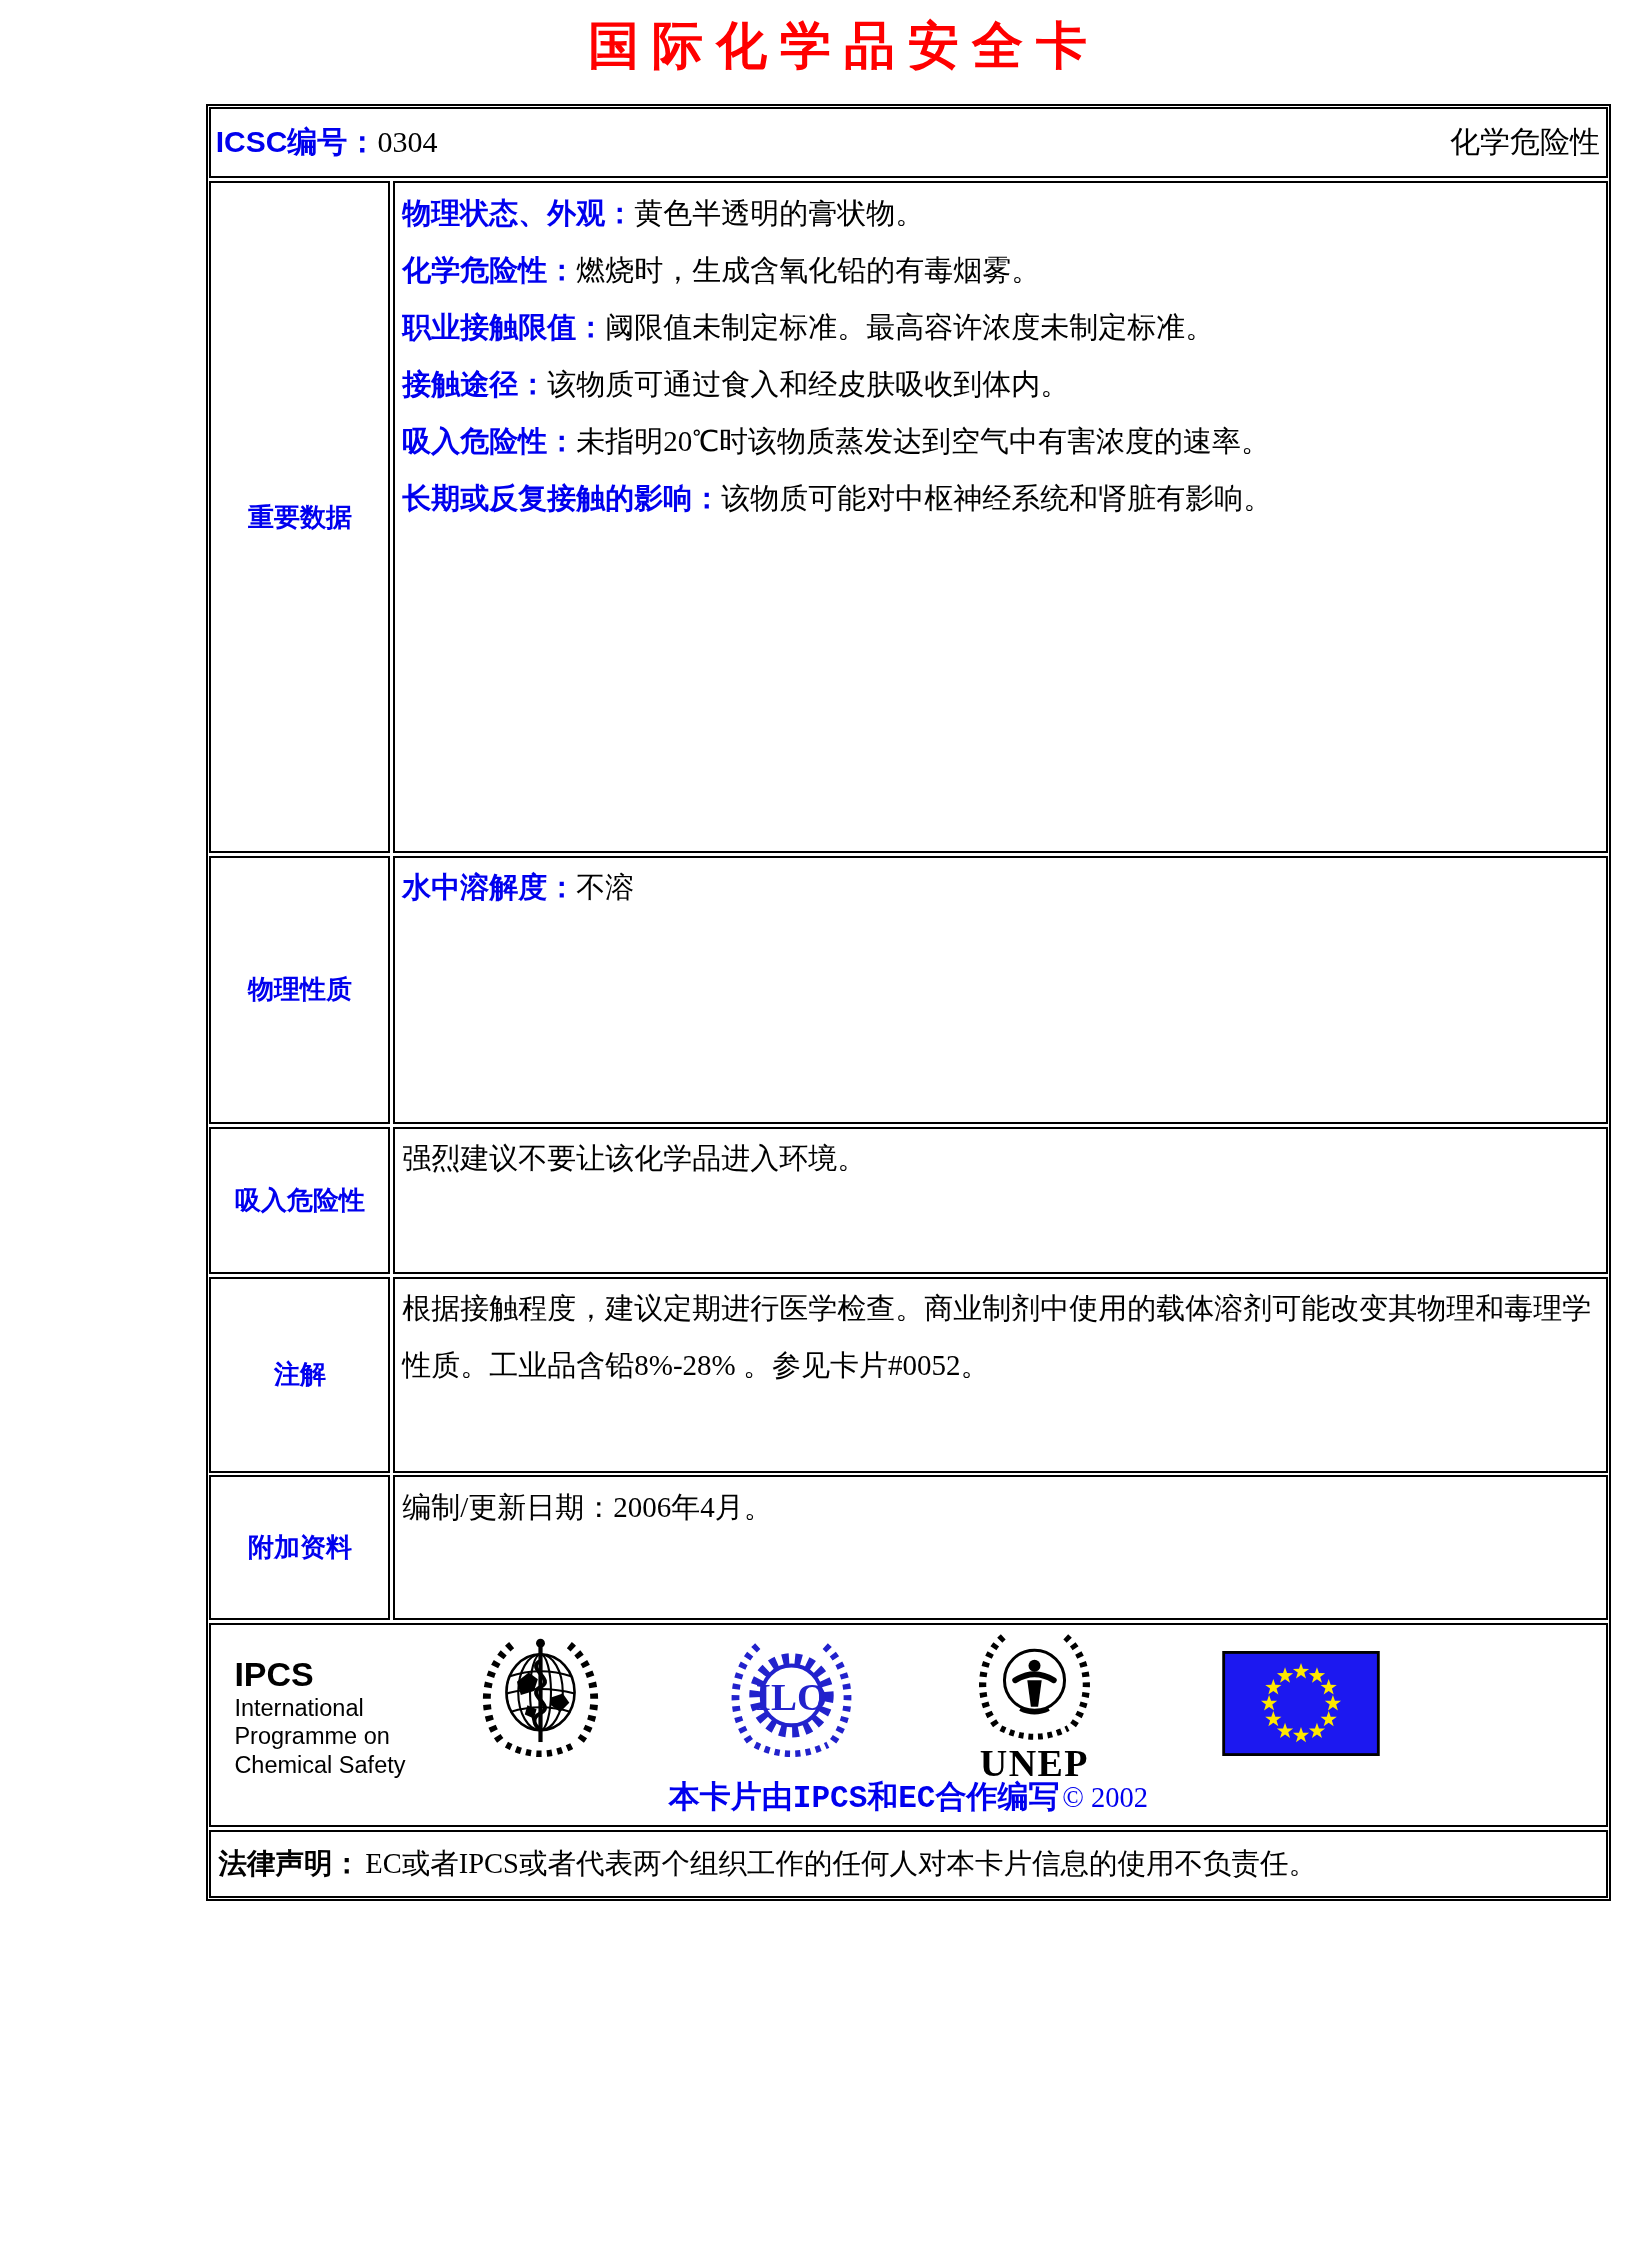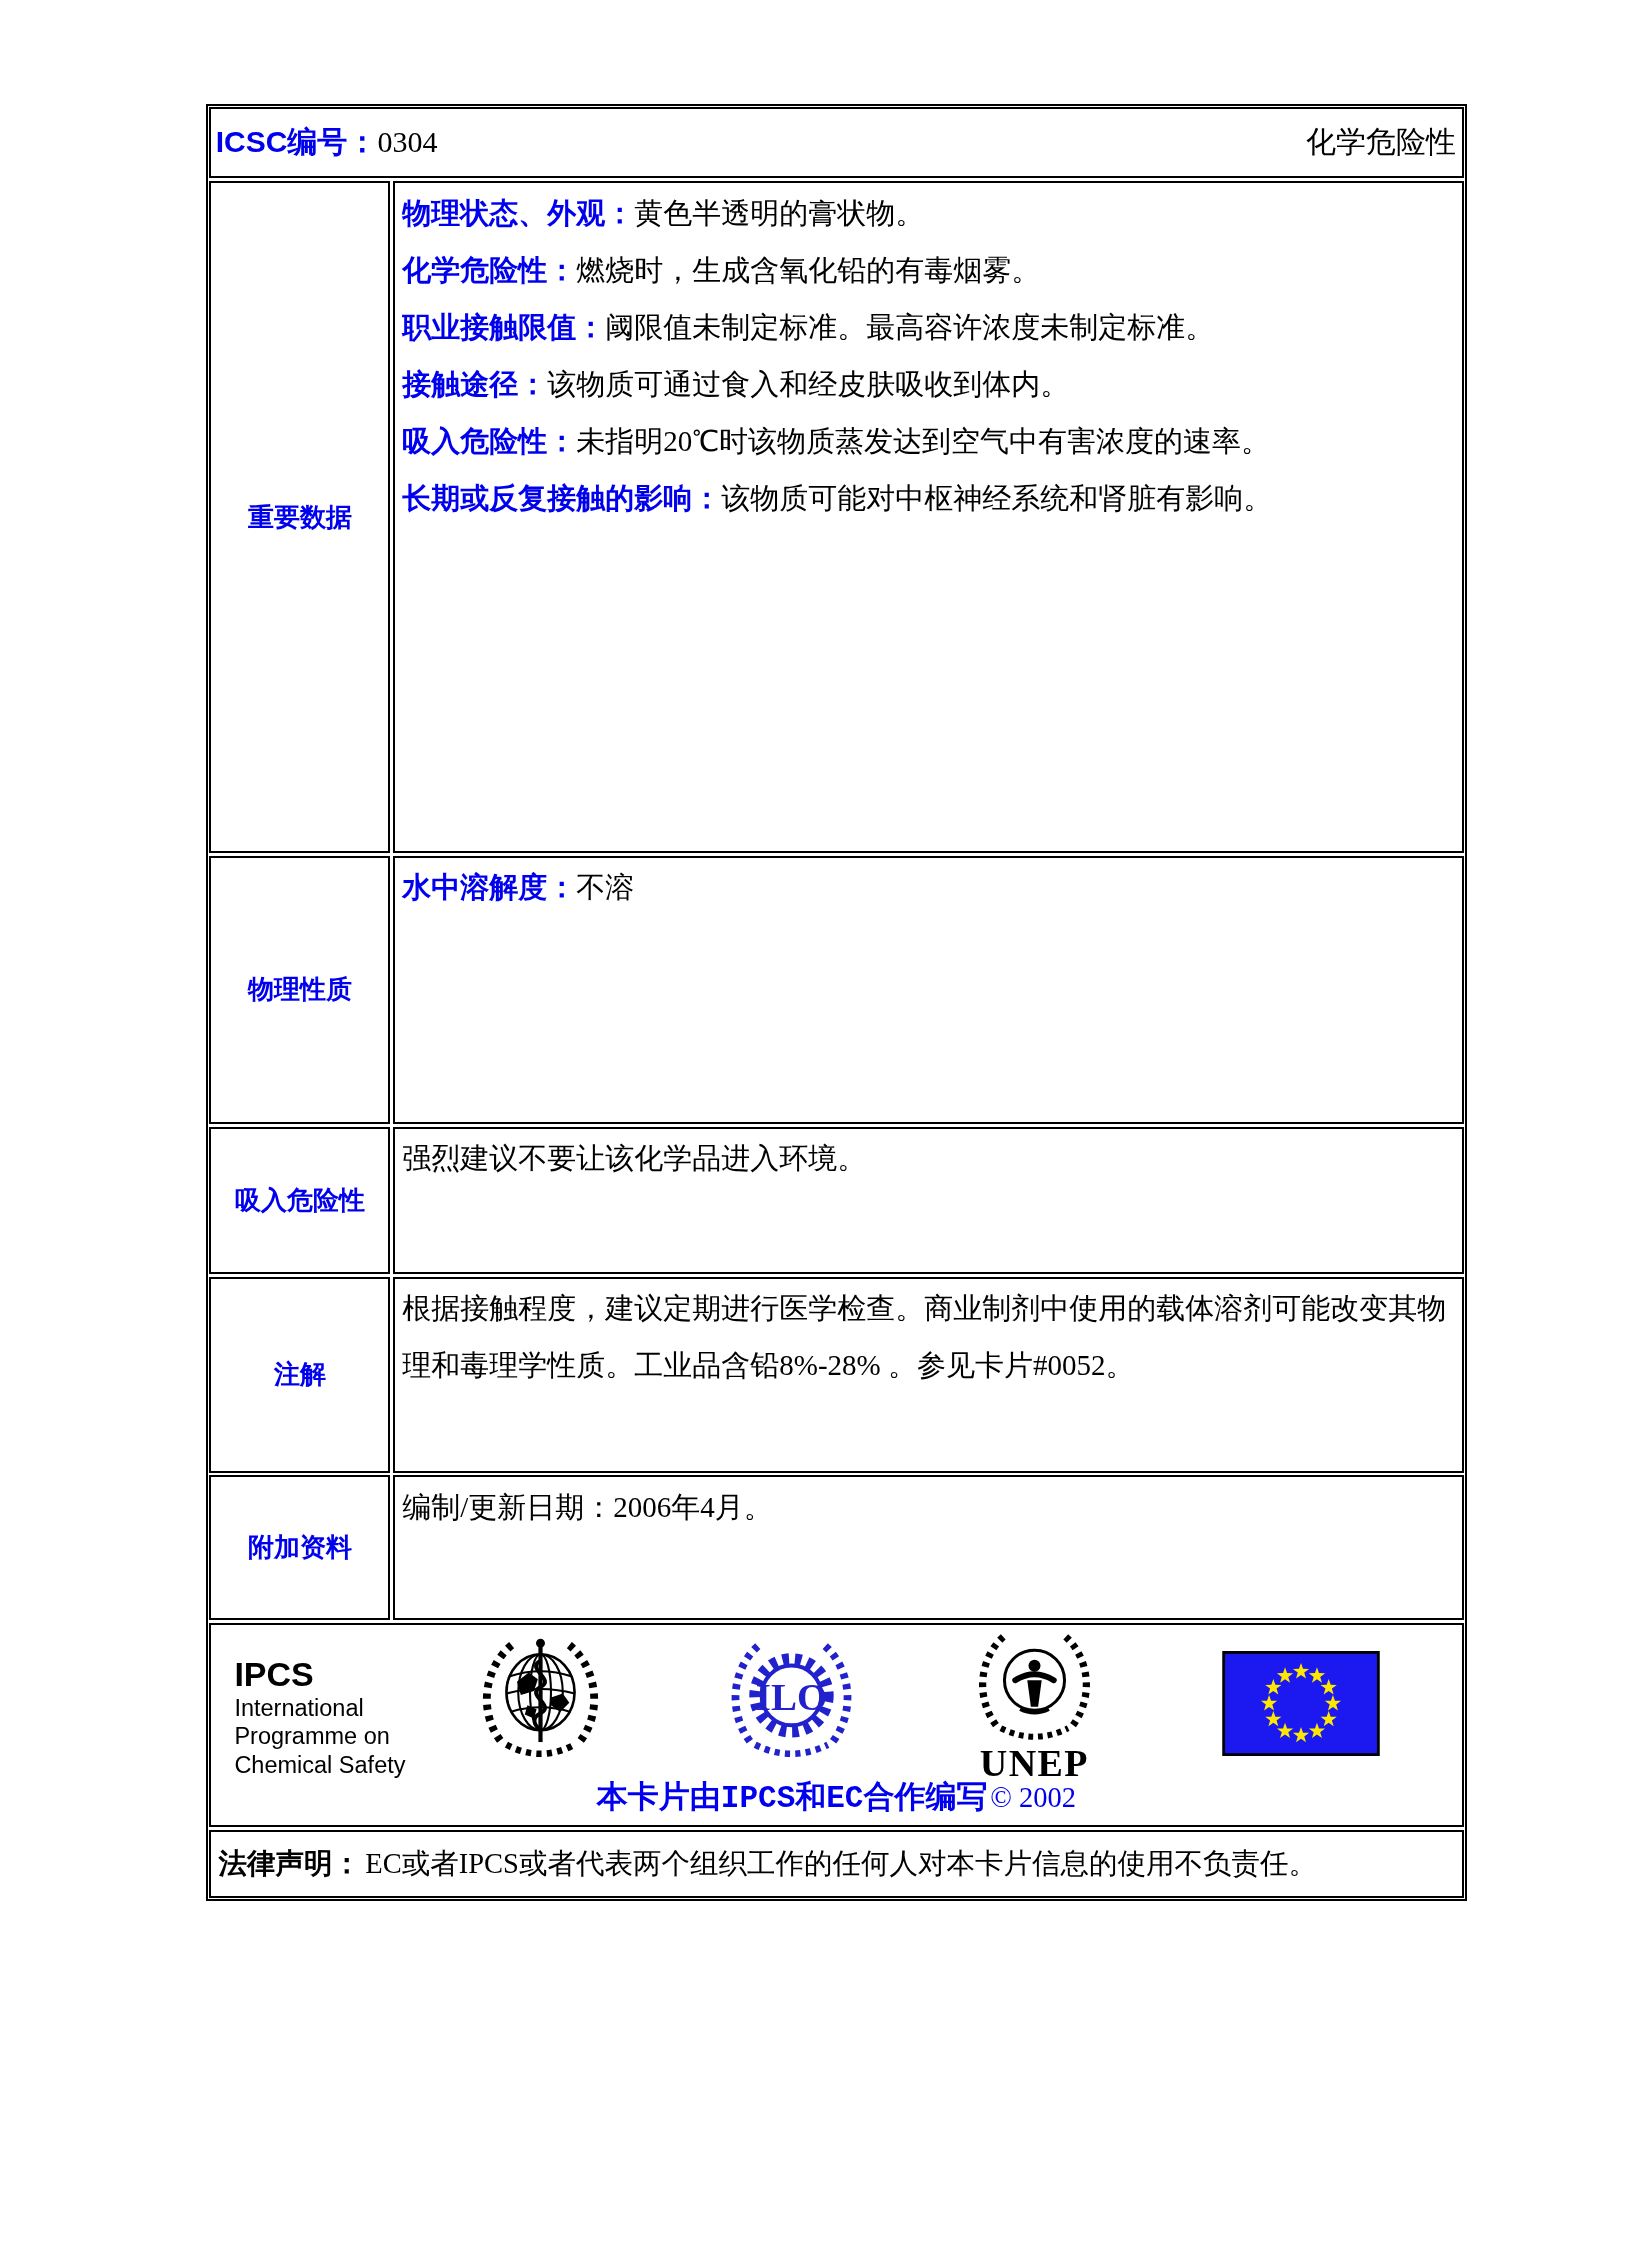--- a/index.html
+++ b/index.html
@@ -16,21 +16,21 @@
     position:absolute; top:15.7px; left:206px; width:1276px;
     text-align:center;
     font-family:"Liberation Sans", sans-serif;
     font-weight:bold;
     font-size:51px; line-height:60px;
     letter-spacing:13px;
     color:#ff0000;
     white-space:nowrap;
   }
   .card {
-    position:absolute; left:206px; top:104px; width:1261px;
+    position:absolute; left:206px; top:104px; width:1405px;
     display:grid;
     grid-template-columns:181px 1fr;
     grid-template-rows:71px 672px 268px 147px 196px 145px 204px 68px;
     gap:2.8px;
     padding:1.4px;
     border:2.1px solid #000;
     background:#fff;
   }
   .cell { border:2.1px solid #000; background:#fff; overflow:hidden; }
   .span { grid-column:1 / -1; }
@@ -102,20 +102,21 @@
   .legal-label {
     font-family:"Liberation Sans", sans-serif;
     font-weight:bold; color:#000; margin-right:4.3px;
   }
 </style>
 </head>
 <body>
 
 <div class="page">
 
+  <div class="doc-title">国际化学品安全卡</div>
 
   <div class="card">
 
     <div class="cell span header-cell">
       <div>
         <span class="blue hei">ICSC编号：</span><span>0304</span>
       </div>
       <div>化学危险性</div>
     </div>
 

